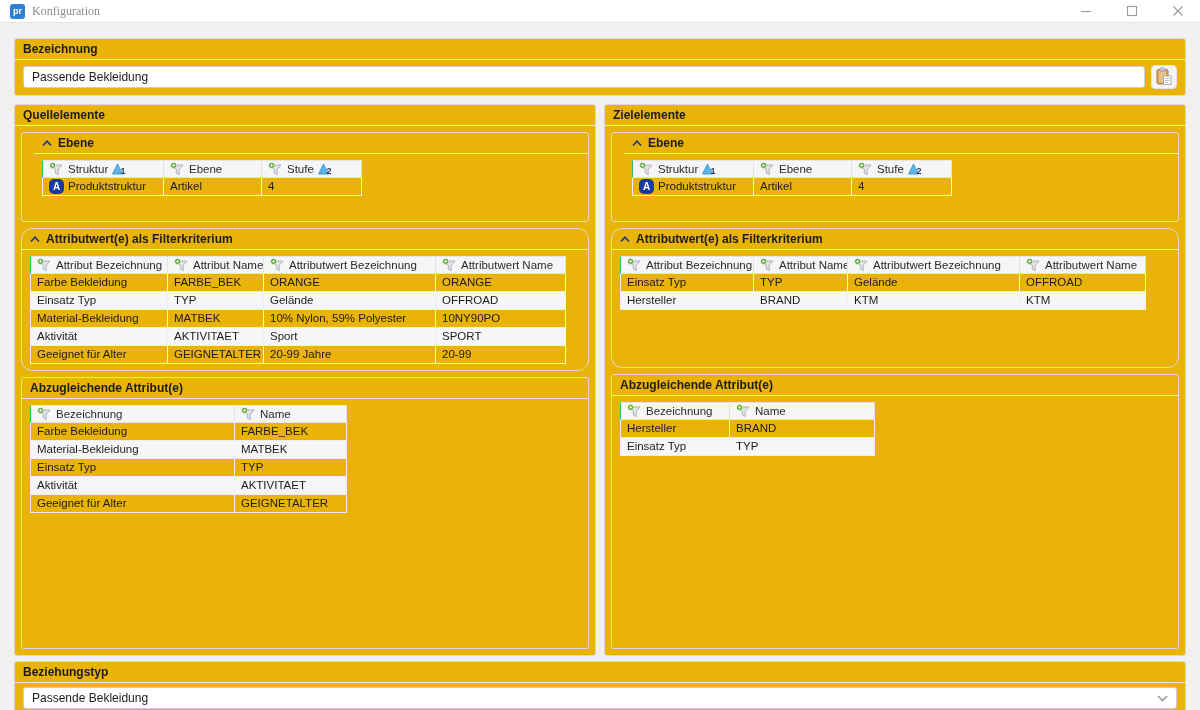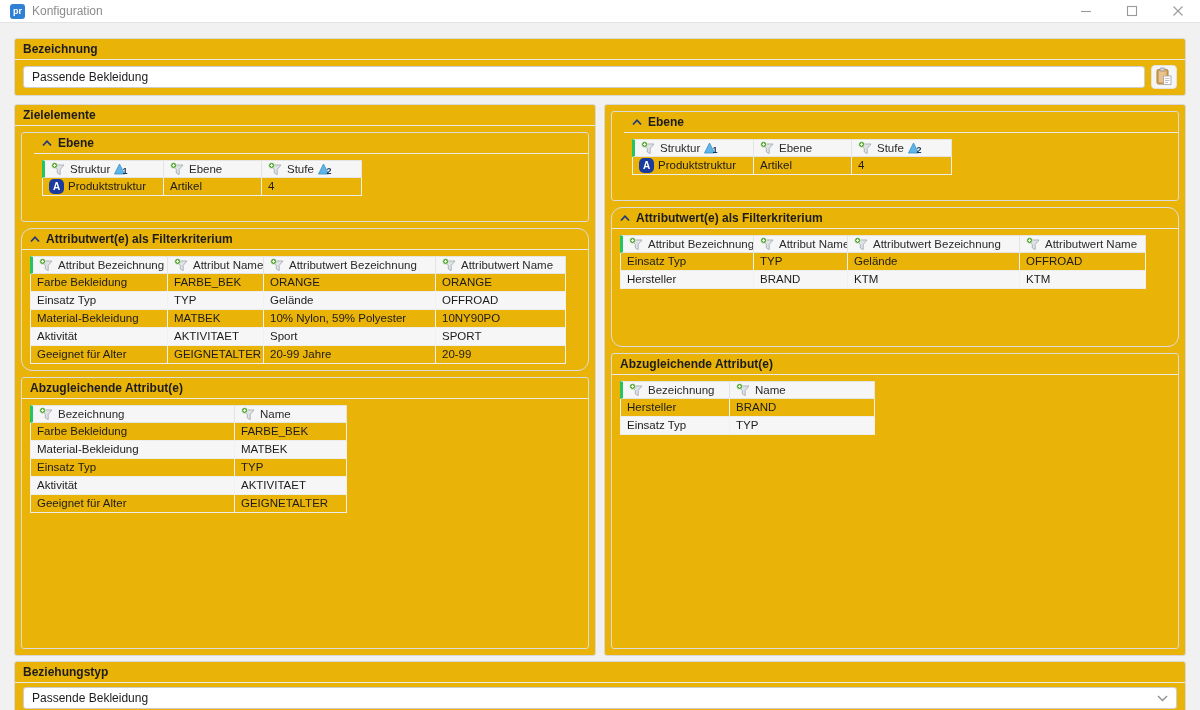--- a/index.html
+++ b/index.html
@@ -15,21 +15,21 @@
   
   .titlebar {
     height:23px; background:#ffffff; border-bottom:1px solid #e3e3e3;
     display:flex; align-items:center; padding:0 10px; gap:7px; flex:0 0 auto;
   }
   .app-icon {
     width:15px; height:15px; border-radius:3px; background:var(--accent-blue,#2f7fd4);
     color:#fff; font-size:9px; font-weight:bold;
     display:flex; align-items:center; justify-content:center; line-height:1;
   }
-  .title-text { color:#8b8b8b; font-size:12px; }
+  .title-text { color:#8b8b8b; font-size:12px;font-family:Liberation Serif, serif; }
   .win-controls { margin-left:auto; display:flex; align-items:center; gap:34px; padding-right:6px; }
   .win-btn { width:12px; height:12px; display:flex; align-items:center; justify-content:center; cursor:default; }
 
   
   .panel { background:#eab308; border:1px solid #d8d8d8; border-radius:3px; }
   .panel-head {
     display:flex; align-items:center; gap:6px;
     padding:3px 8px; border-bottom:1px solid #e9e9e9;
     font-weight:bold; height:21px;
   }
@@ -66,21 +66,21 @@
     height:18px; line-height:17px; padding:0 6px;
     white-space:nowrap; overflow:hidden; flex:0 0 auto;
     border-right:1px solid #f1f1f1; border-bottom:1px solid #ededed;
     display:flex; align-items:center; gap:4px;
   }
   .trow .tcell:first-child { border-left:1px solid #f1f1f1; }
   .thead .tcell {
     background:#f6f6f6; border:1px solid #e4e4e4; border-left:none;
     color:#2a2a2a;
   }
-  .thead .tcell:first-child { border-left:3px solid #22c55e; }
+  .thead .tcell:first-child { border-left:1px solid #22c55e; }
   .trow.alt .tcell { background:#f6f6f6; }
   .aicon {
     width:15px; height:15px; border-radius:5px; background:var(--navy,#1b3aa0);
     color:#fff; font-weight:bold; font-size:10px;
     display:inline-flex; align-items:center; justify-content:center; flex:0 0 auto;
   }
   .funnel, .sort { display:inline-flex; align-items:center; flex:0 0 auto; }
 
   
   .btyp-panel { margin-top:5px; flex:0 0 auto; }
@@ -138,21 +138,21 @@
             <line x1="11" y1="15.5" x2="14" y2="15.5" stroke="#b9b9b9" stroke-width="0.9"></line>
           </svg>
         </span>
       </div>
     </div>
 
     <div class="columns">
 
       <div class="panel col-panel">
         <div class="panel-head">
-          <span>Zielelemente</span>
+          <span>Quellelemente</span>
         </div>
         <div class="col-body">
 
           <div class="panel section sec-ebene">
             <div class="panel-head">
               <span class="chev">
                 <svg width="10" height="7">
                     <polyline points="1,5.5 5,1.2 9,5.5" fill="none" stroke="#1e3a7a" stroke-width="1.7"></polyline>
                   </svg>
               </span>
@@ -425,20 +425,23 @@
                     </div>
                   </div>
                 </div>
             </div>
           </div>
 
         </div>
       </div>
 
       <div class="panel col-panel">
+        <div class="panel-head">
+          <span>Zielelemente</span>
+        </div>
         <div class="col-body">
 
           <div class="panel section sec-ebene">
             <div class="panel-head">
               <span class="chev">
                 <svg width="10" height="7">
                     <polyline points="1,5.5 5,1.2 9,5.5" fill="none" stroke="#1e3a7a" stroke-width="1.7"></polyline>
                   </svg>
               </span>
               <span>Ebene</span>

